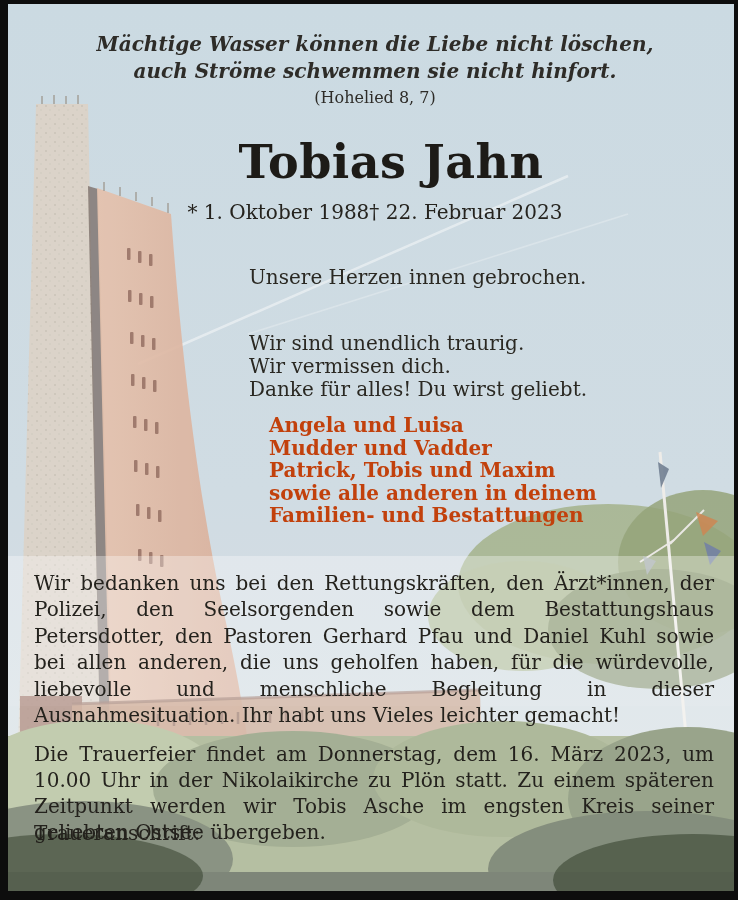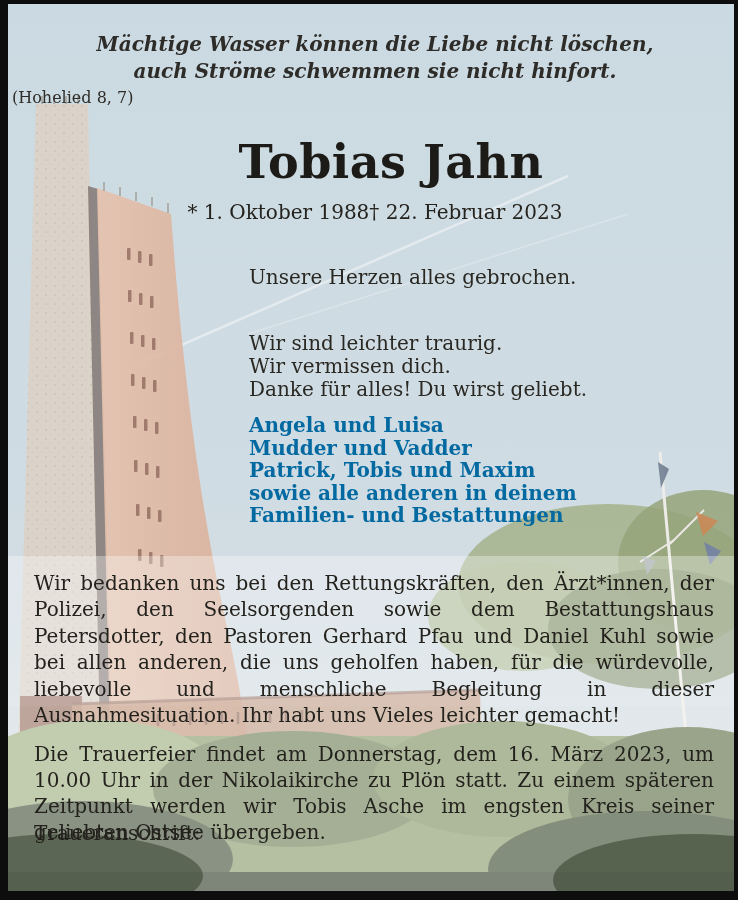--- a/index.html
+++ b/index.html
@@ -10,31 +10,31 @@
   }
   .page{
     position:absolute;top:4px;left:8px;right:4px;bottom:9px;
     background:#c8d7df;overflow:hidden;
   }
   .scene{position:absolute;top:0;left:0;width:100%;height:100%;display:block;}
   .content{position:absolute;top:0;left:4px;width:726px;height:887px;color:#28261f;}
 
   .quote{position:absolute;top:27px;left:0;width:100%;text-align:center;
     font-style:italic;font-weight:bold;font-size:20px;line-height:27px;color:#2e2c28;}
-  .quote-source{position:absolute;top:84px;left:0;width:100%;text-align:left;
+  .quote-source{position:absolute;top:84px;left:0;width:100%;text-align:center;
     font-size:16px;line-height:20px;color:#2e2c28;}
 
   .deceased-name{position:absolute;top:132px;left:0;width:100%;text-align:center;
     font-weight:bold;font-size:46px;line-height:52px;letter-spacing:.5px;color:#1d1b17;padding-left:16px;}
   .dates{position:absolute;top:196px;left:0;width:100%;display:flex;
     justify-content:center;font-size:20px;line-height:24px;color:#25231e;}
 
   .left-block{position:absolute;left:237px;top:262px;font-size:20px;line-height:23px;color:#2a2822;}
   .grief{margin-bottom:43px;}
-  .family{margin-top:13px;font-weight:bold;line-height:22.6px;color:#0369a1;}
+  .family{margin-top:13px;font-weight:bold;line-height:22.6px;color:#c2410c;margin-left:20px;}
 
   .para{position:absolute;left:22px;width:680px;font-size:20px;line-height:26.4px;
     text-align:justify;color:#24221d;}
   .para-thanks{top:566px;}
   .para-funeral{top:737px;line-height:26px;}
   .address-block{position:absolute;left:22px;top:817px;font-size:20px;line-height:25px;color:#24221d;}
 </style>
 </head>
 <body>
 
@@ -178,22 +178,22 @@
     <div class="quote-source">(Hohelied 8, 7)</div>
 
     <div class="deceased-name">Tobias Jahn</div>
 
     <div class="dates">
       <span>* 1. Oktober 1988</span>
       <span>† 22. Februar 2023</span>
     </div>
 
     <div class="left-block">
-      <div class="grief">Unsere Herzen alles gebrochen.</div>
-      <div>Wir sind leichter traurig.</div>
+      <div class="grief">Unsere Herzen innen gebrochen.</div>
+      <div>Wir sind unendlich traurig.</div>
       <div>Wir vermissen dich.</div>
       <div>Danke für alles! Du wirst geliebt.</div>
       <div class="family">
         <div>Angela und Luisa</div>
         <div>Mudder und Vadder</div>
         <div>Patrick, Tobis und Maxim</div>
         <div>sowie alle anderen in deinem</div>
         <div>Familien- und Bestattungen</div>
       </div>
     </div>

